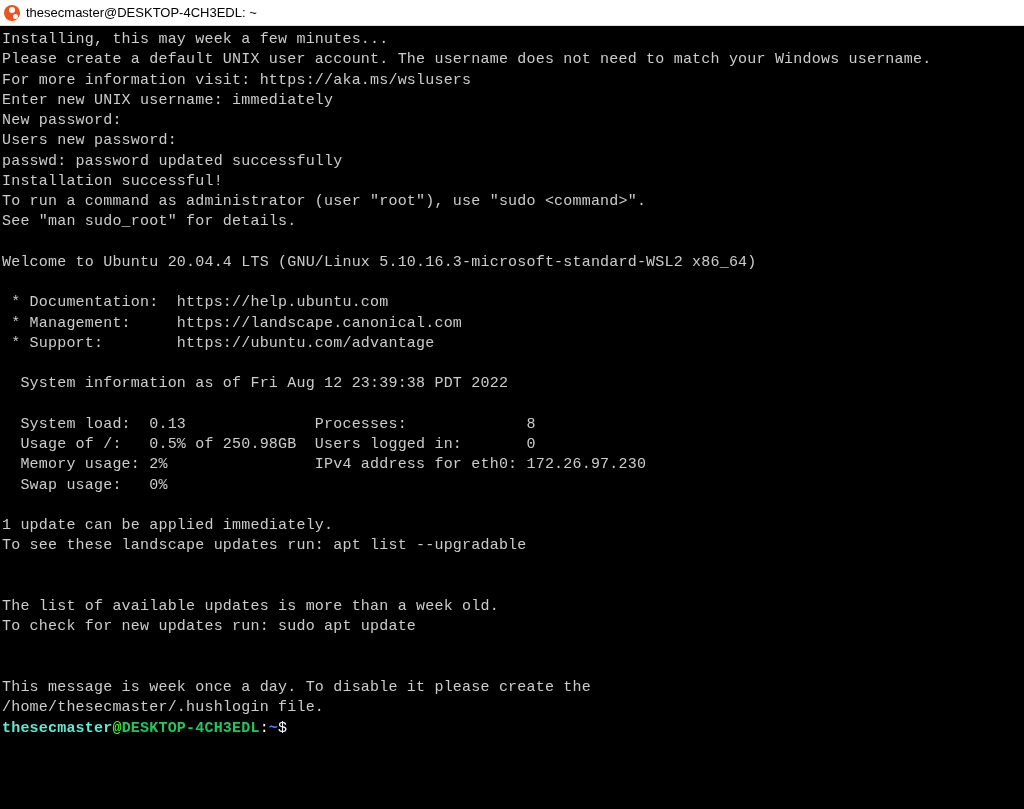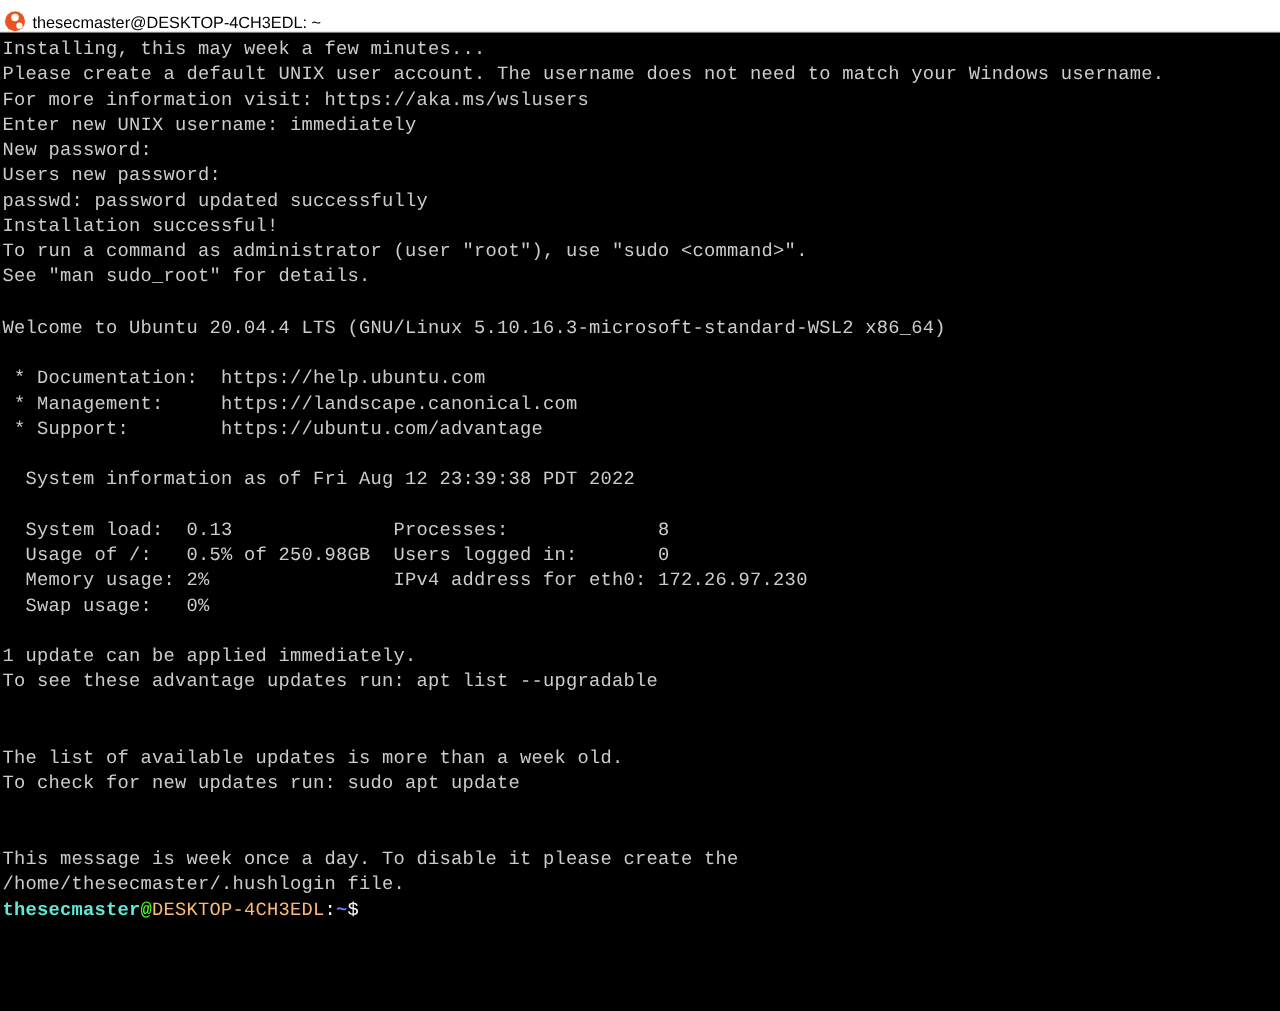--- a/index.html
+++ b/index.html
@@ -11,21 +11,21 @@
       background: #ffffff;
       font-family: Consolas, 'Courier New', monospace;
       width: 1024px;
       height: 809px;
       overflow: hidden;
     }
     .titlebar {
       background: #ffffff;
       height: 26px;
       display: flex;
-      align-items: flex-end;
+      align-items: center;
       padding: 0 4px;
       border-bottom: 1px solid #e0e0e0;
     }
     .titlebar-icon {
       width: 16px;
       height: 16px;
       background: #E95420;
       border-radius: 50%;
       margin-right: 6px;
       display: flex;
@@ -72,22 +72,22 @@
     }
     .prompt-user {
       color: #5eead4;
       font-weight: bold;
     }
     .prompt-at {
       color: #4AF626;
       font-weight: bold;
     }
     .prompt-host {
-      color: #fdba74;
-      font-weight: normal;
+      color: #22c55e;
+      font-weight: bold;
     }
     .prompt-colon {
       color: #ffffff;
     }
     .prompt-path {
       color: #5C7CFA;
       font-weight: bold;
     }
     .prompt-dollar {
       color: #ffffff;
@@ -119,21 +119,21 @@
 <span> * Support:        https://ubuntu.com/advantage</span>
 <span></span>
 <span>  System information as of Fri Aug 12 23:39:38 PDT 2022</span>
 <span></span>
 <span>  System load:  0.13              Processes:             8</span>
 <span>  Usage of /:   0.5% of 250.98GB  Users logged in:       0</span>
 <span>  Memory usage: 2%                IPv4 address for eth0: 172.26.97.230</span>
 <span>  Swap usage:   0%</span>
 <span></span>
 <span>1 update can be applied immediately.</span>
-<span>To see these advantage updates run: apt list --upgradable</span>
+<span>To see these landscape updates run: apt list --upgradable</span>
 <span></span>
 <span></span>
 <span>The list of available updates is more than a week old.</span>
 <span>To check for new updates run: sudo apt update</span>
 <span></span>
 <span></span>
 <span>This message is week once a day. To disable it please create the</span>
 <span>/home/thesecmaster/.hushlogin file.</span>
 <span class="prompt-user">thesecmaster</span><span class="prompt-at">@</span><span class="prompt-host">DESKTOP-4CH3EDL</span><span class="prompt-colon">:</span><span class="prompt-path">~</span><span class="prompt-dollar">$</span></div>
 

